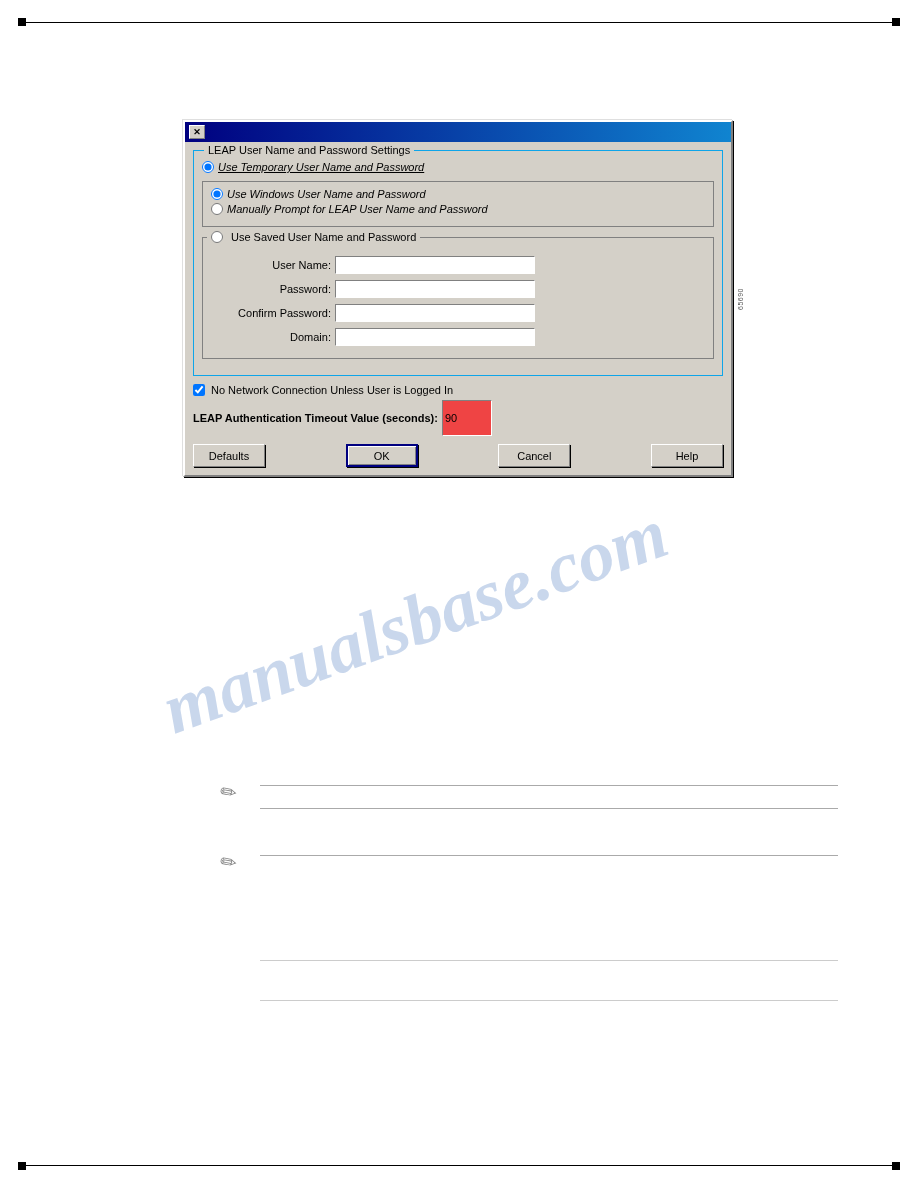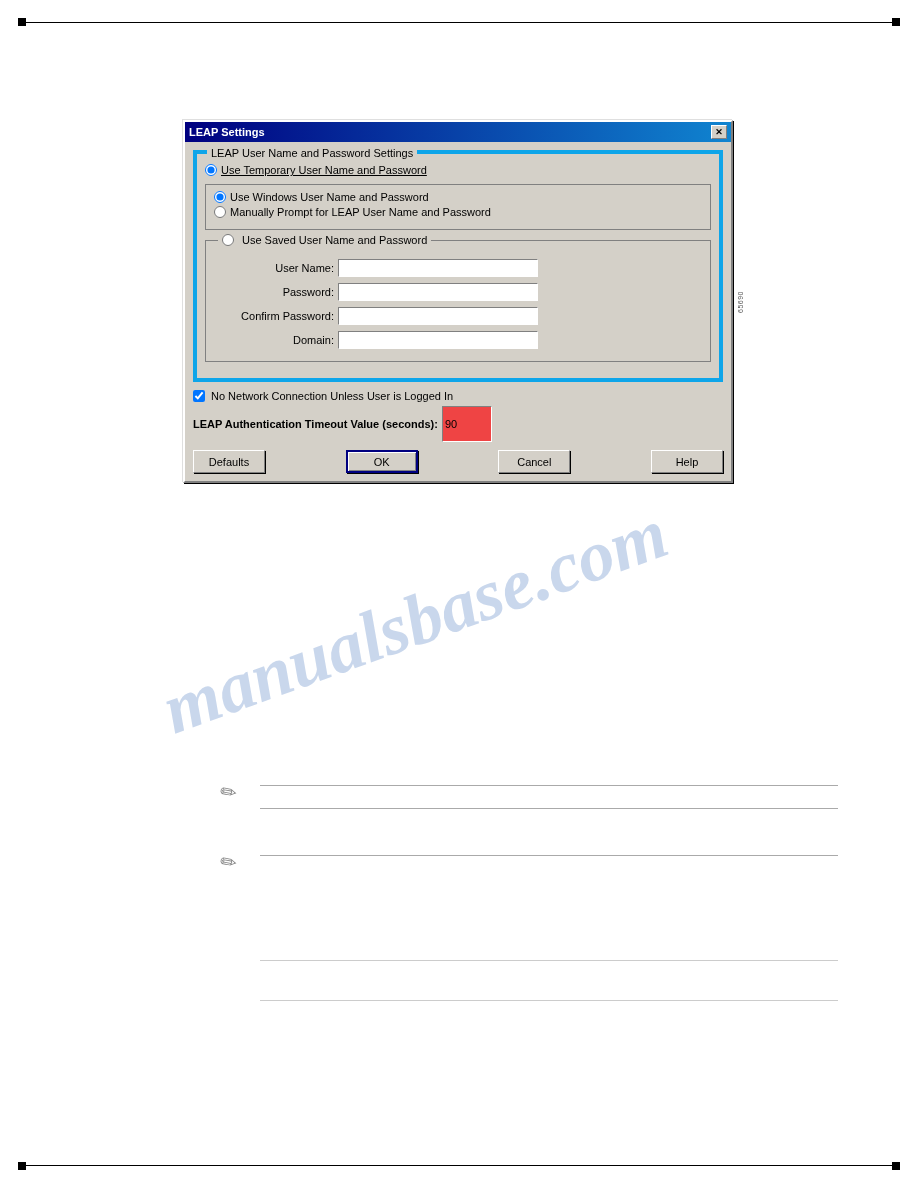--- a/index.html
+++ b/index.html
@@ -90,21 +90,21 @@
       cursor: pointer;
       font-family: Arial, sans-serif;
     }
 
     .dialog-content {
       padding: 8px;
     }
 
     
     .group-box {
-      border: 4px solid #0ea5e9;
+      border: 1px solid #0ea5e9;
       margin-bottom: 8px;
       padding: 4px 8px 8px 8px;
       position: relative;
       background: #d4d0c8;
     }
 
     .group-box-legend {
       position: absolute;
       top: -7px;
       left: 10px;
@@ -130,35 +130,36 @@
 
     .radio-input {
       width: 12px;
       height: 12px;
       margin-right: 4px;
       flex-shrink: 0;
     }
 
     .radio-label {
       font-size: 11px;
+      font-style: italic;
     }
 
     
     .saved-group {
       border: 1px solid #808080;
       margin-bottom: 8px;
       padding: 4px 8px 12px 8px;
       position: relative;
       background: #d4d0c8;
     }
 
     .saved-group-legend {
       position: absolute;
       top: -7px;
-      left: 12px;
+      left: 4px;
       background: #d4d0c8;
       padding: 0 4px;
       font-size: 11px;
       display: flex;
       align-items: center;
       gap: 4px;
     }
 
     
     .form-row {
@@ -299,21 +300,20 @@
 <div class="corner-mark corner-br"></div>
 <div class="border-top"></div>
 <div class="border-bottom"></div>
 
 <div class="watermark">manualsbase.com</div>
 
 <div class="dialog-container">
   <div class="dialog" style="position:relative;">
 
     <div class="dialog-titlebar">
-      <span class="dialog-title-text">LEAP Settings</span>
       <div class="dialog-close-btn">✕</div>
     </div>
 
     <div class="dialog-content">
 
       <div class="group-box">
         <span class="group-box-legend">LEAP User Name and Password Settings</span>
 
         <div class="radio-row" style="margin-top: 6px;">
           <input type="radio" class="radio-input" name="main_mode" checked="" style="">

